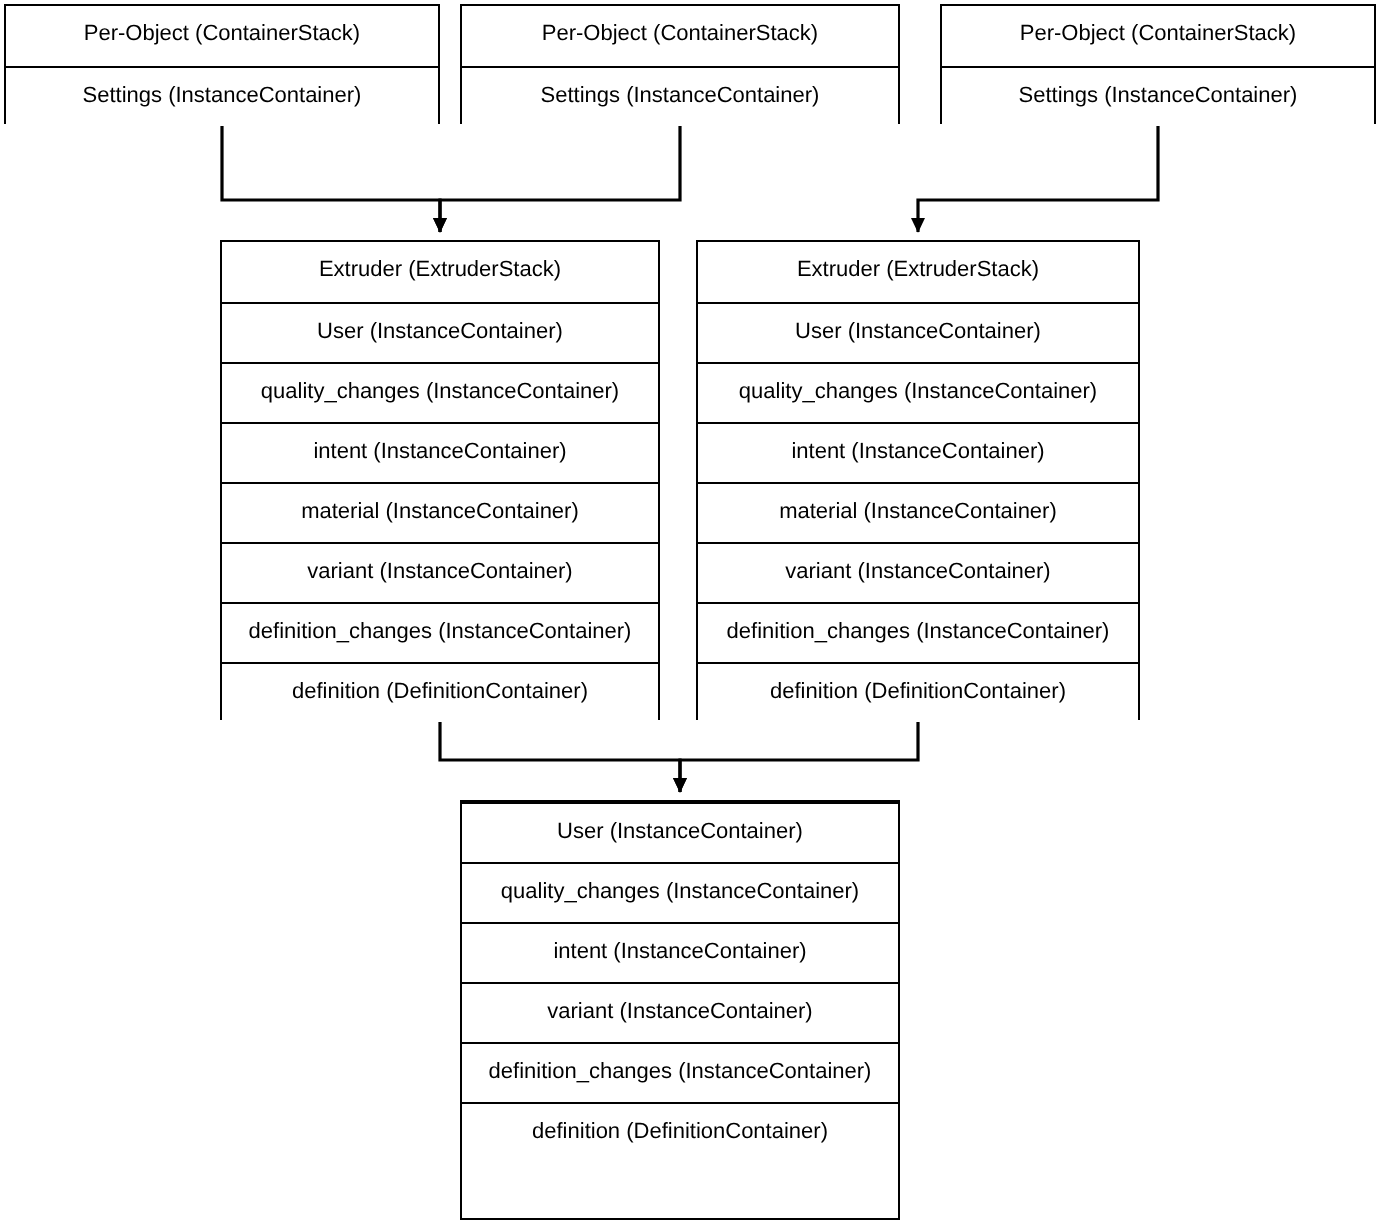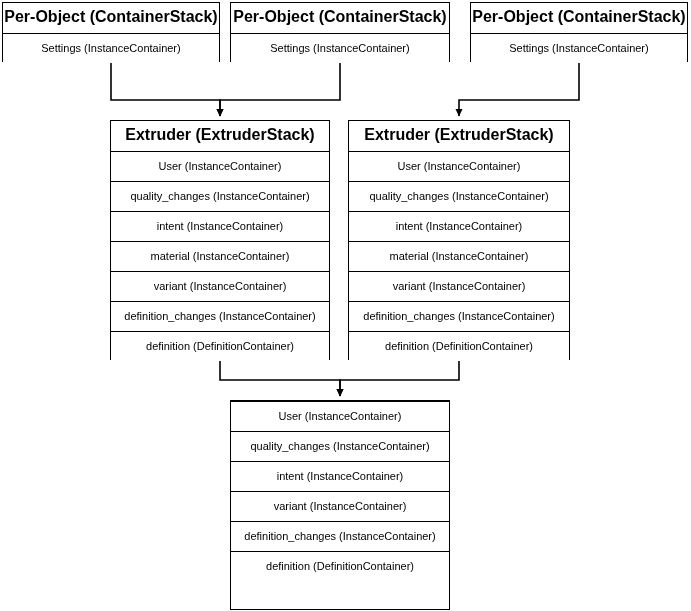--- a/index.html
+++ b/index.html
@@ -38,22 +38,22 @@
     height: 30px;
     line-height: 28px;
     text-align: center;
     color: #000000;
     font-size: 11px;
     white-space: nowrap;
     overflow: hidden;
     background: #ffffff;
   }
   .row.header {
-    font-weight: bold;
-    font-size: 16px;
+    font-weight: normal;
+    font-size: 11px;
   }
   .row.divider {
     border-top: 1.6px solid #000000;
   }
 </style>
 </head>
 <body>
 
 <div id="canvas">
 

